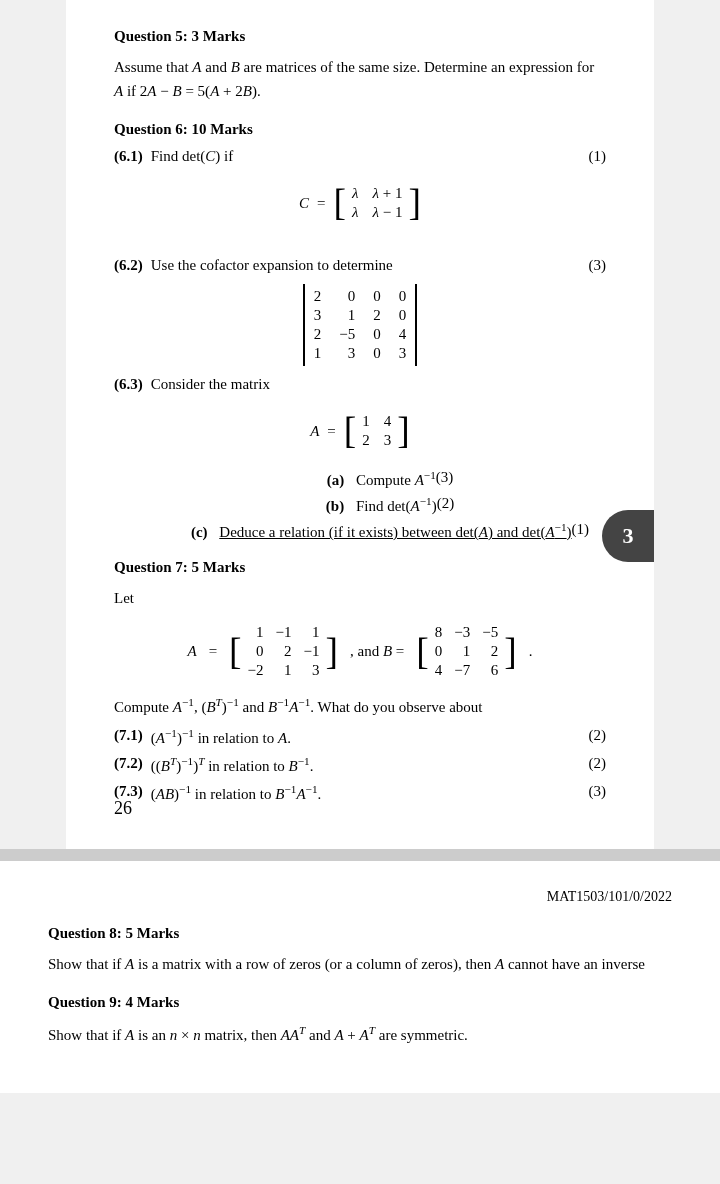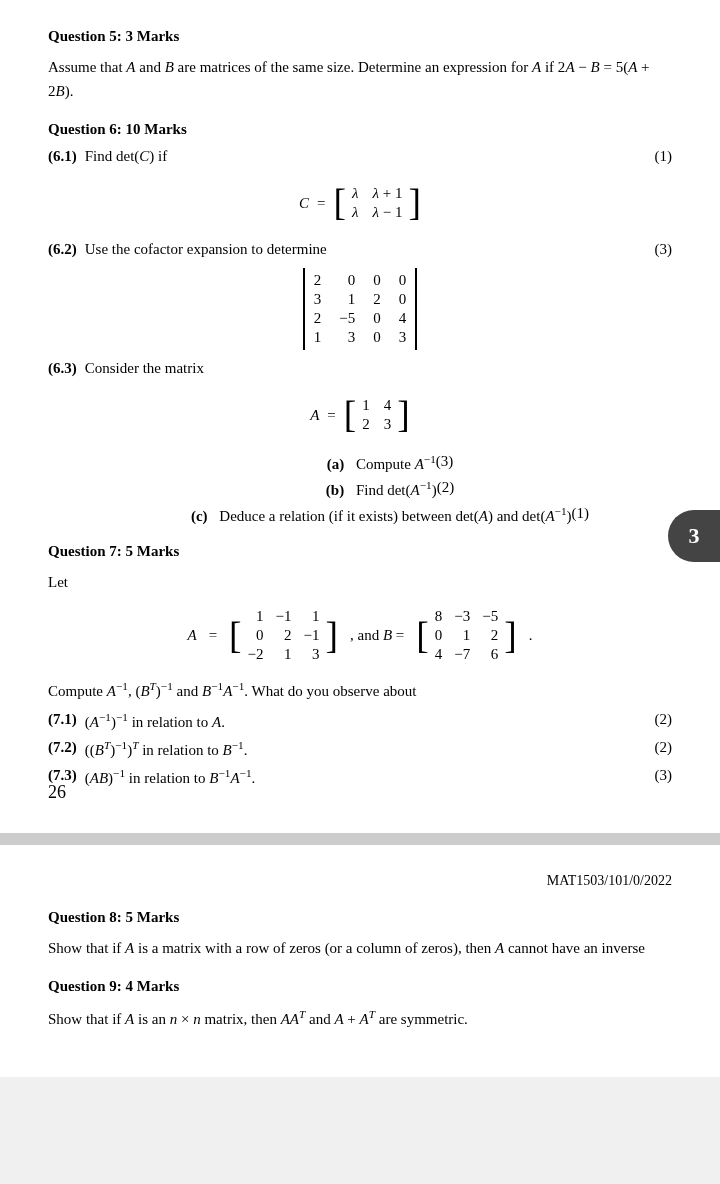--- a/index.html
+++ b/index.html
@@ -5,21 +5,21 @@
     * { margin: 0; padding: 0; box-sizing: border-box; }
     body {
       font-family: "Times New Roman", Times, serif;
       font-size: 15px;
       background: #f0f0f0;
       display: flex;
       flex-direction: column;
       align-items: center;
     }
     .page {
-      width: 720px;
+      width: 588px;
       background: #fff;
       padding: 28px 48px 28px 48px;
       position: relative;
     }
     .page-divider {
       width: 720px;
       height: 12px;
       background: #ccc;
     }
     .page2 {
@@ -178,21 +178,21 @@
             <span><em>λ</em></span>
             <span><em>λ</em> + 1</span>
             <span><em>λ</em></span>
             <span><em>λ</em> − 1</span>
           </div>
           <span class="matrix-bracket-right">]</span>
         </div>
       </div>
     </div>
 
-    <div class="subq-row" style="margin-top:10px;">
+    <div class="subq-row" style="margin-top:26px;">
       <div class="left">
         <span class="bold">(6.2)</span>
         <span>Use the cofactor expansion to determine</span>
       </div>
       <span>(3)</span>
     </div>
     <div class="det-container">
       <div class="det-wrap">
         <div class="det-bar"></div>
         <div class="det-grid det-4x4">
@@ -250,21 +250,21 @@
       <div class="subq-abc">
         <div>
           <span class="bold slabel">(b)</span>
           <span style="margin-left:8px;">Find det(<em>A</em><sup>−1</sup>)</span>
         </div>
         <span>(2)</span>
       </div>
       <div class="subq-abc">
         <div>
           <span class="bold slabel">(c)</span>
-          <span style="margin-left:8px;">Deduce a relation (if it exists) between det(<em>A</em>) and det(<em>A</em><sup>−1</sup>)</span>
+          <span style="margin-left:8px;text-decoration:underline;">Deduce a relation (if it exists) between det(<em>A</em>) and det(<em>A</em><sup>−1</sup>)</span>
         </div>
         <span>(1)</span>
       </div>
     </div>
   </div>
 
   <div class="question-block">
     <div class="question-header">Question 7: 5 Marks</div>
     <p>Let</p>
 

